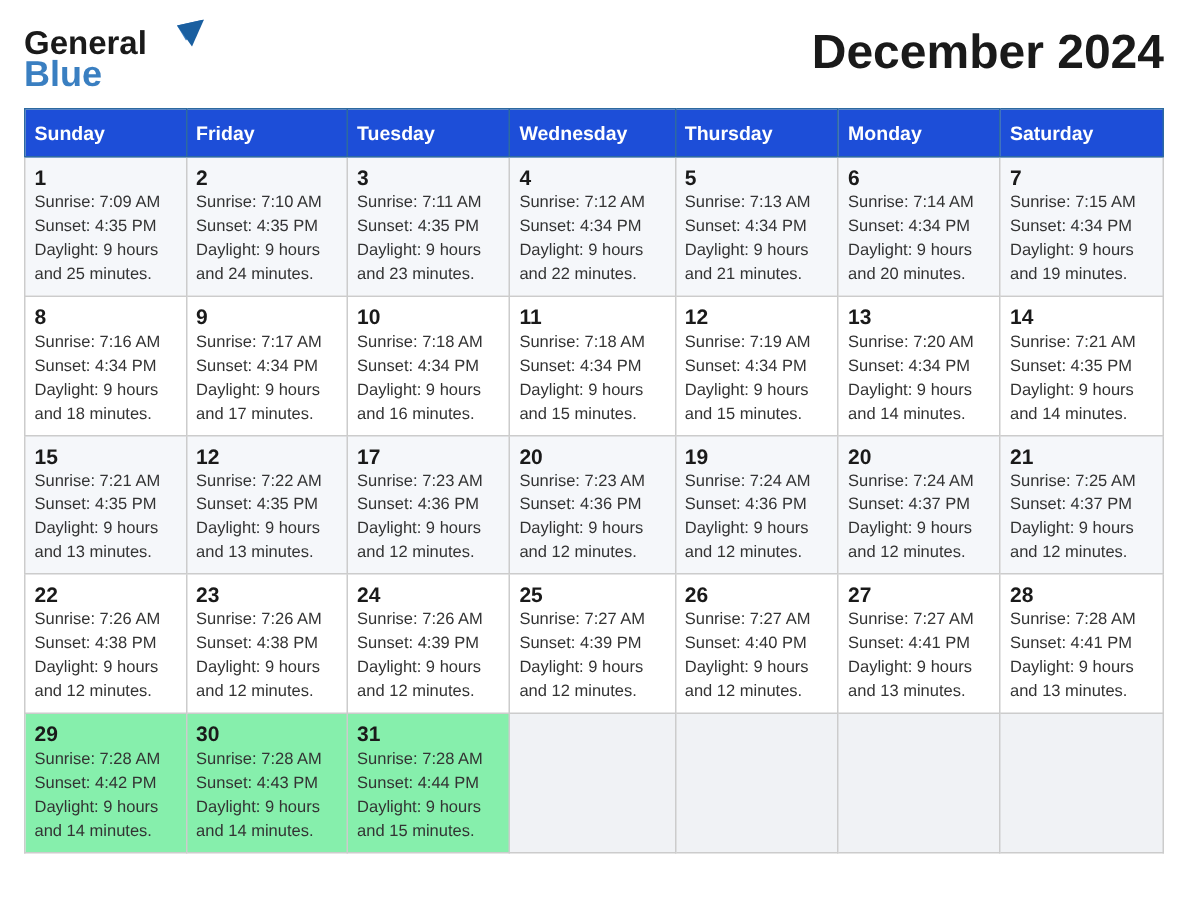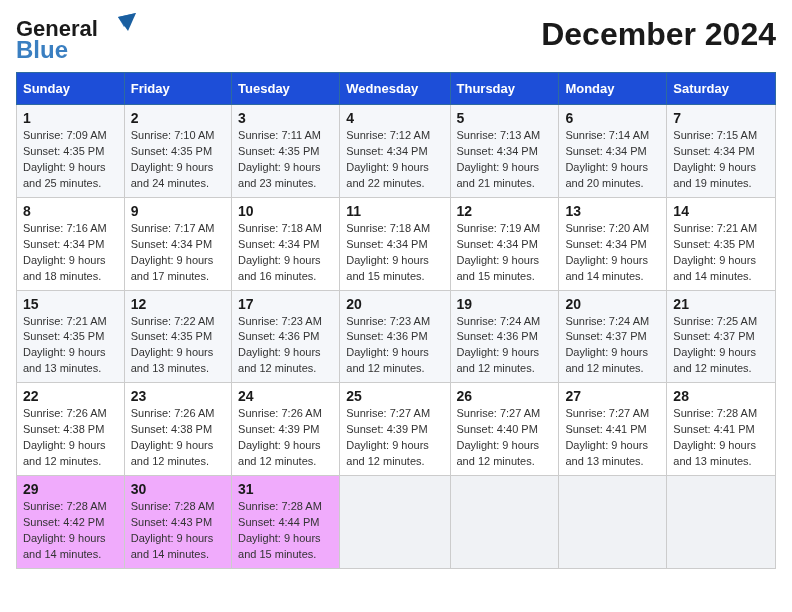--- a/index.html
+++ b/index.html
@@ -47,21 +47,21 @@
       vertical-align: top;
       padding: 5px 6px;
       width: 113px;
       height: 90px;
       background: #fff;
     }
     .calendar tbody tr:nth-child(odd) td {
       background: #f5f7fa;
     }
     .calendar tbody tr:last-child td {
-      background: #f0abfc;
+      background: #86efac;
     }
     .day-num {
       font-size: 14px;
       font-weight: bold;
       color: #1a1a1a;
       display: block;
       margin-bottom: 2px;
     }
     .day-info {
       color: #333;

